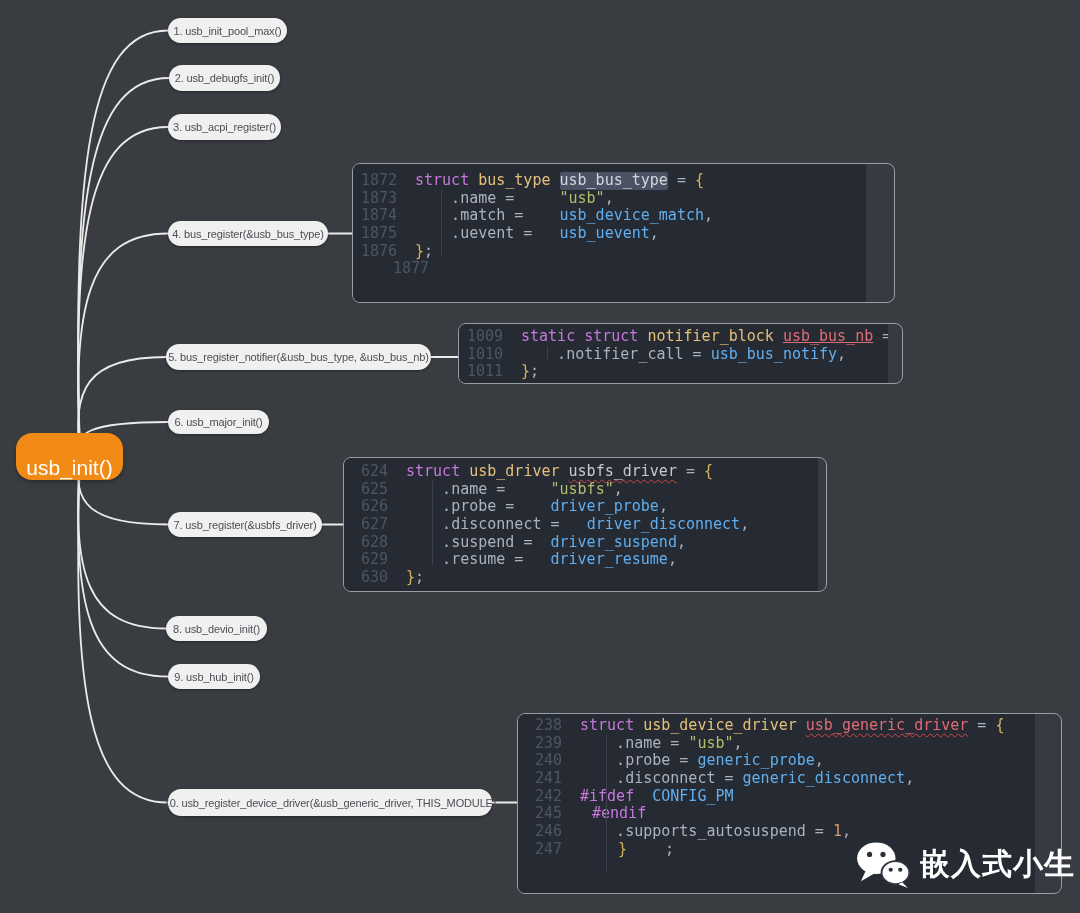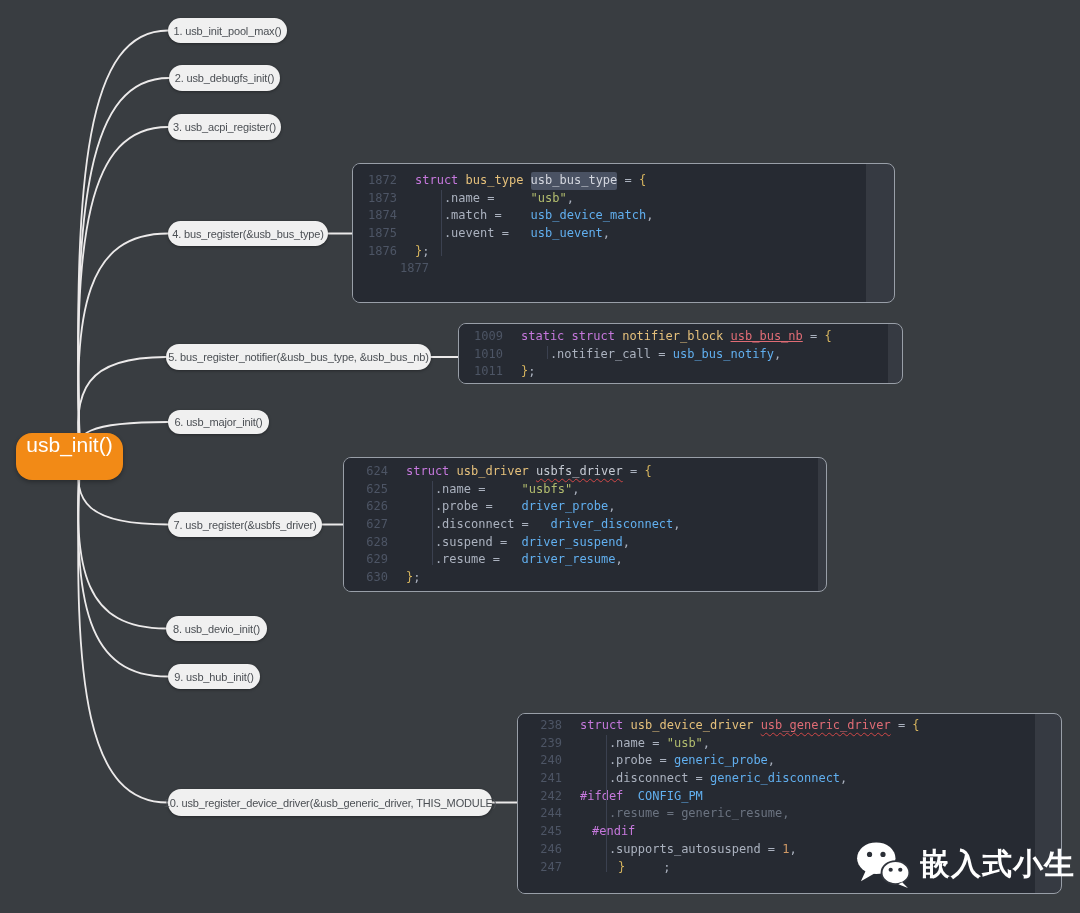--- a/index.html
+++ b/index.html
@@ -21,42 +21,42 @@
     font-size:11px;
     letter-spacing:-0.15px;
     white-space:nowrap;
     box-shadow:0 1px 3px rgba(0,0,0,0.35);
     z-index:3;
   }
   #root-node{
     position:absolute;
     left:16px;top:433px;width:107px;height:47px;
     box-sizing:border-box;
-    display:flex;align-items:flex-start;justify-content:center;
+    display:flex;align-items:flex-end;justify-content:center;
     background:var(--root-bg,#f28a16);
     color:var(--root-text,#ffffff);
     border-radius:16px;
     font-size:21px;
     z-index:4;
     box-shadow:0 2px 4px rgba(0,0,0,0.3);
   }
   .code-node{
     position:absolute;
     box-sizing:border-box;
     background:var(--node-bg,#363a42);
     border:1.5px solid var(--node-border,#999fa8);
     border-radius:8px;
     z-index:3;
     overflow:hidden;
   }
   .code-inner{
     position:absolute;left:0;top:0;bottom:0;
     background:var(--code-bg,#262a32);
     font-family:"DejaVu Sans Mono","Liberation Mono",monospace;
-    font-size:12px;
+    font-size:15px;
     overflow:hidden;
   }
   .code-line{display:flex;white-space:pre;}
   .ln{
     width:44px;flex:0 0 44px;
     text-align:right;padding-right:18px;
     color:var(--gutter,#4d5565);
     user-select:none;
   }
   .seg-kw{color:var(--kw,#c678dd);}
@@ -167,21 +167,20 @@
           <div class="indent-guide" style="left: 88px; top: 22.7px; height: 84.5px;"></div>
         </div>
       </div>
       <div class="code-node" style="left: 517px; top: 713px; width: 545px; height: 181px;">
         <div class="code-inner" style="width: 517px; padding-top: 3px;">
           <div class="code-line" style="height: 17.7px; line-height: 17.7px;"><span class="ln">238</span><span class="seg-kw">struct </span><span class="seg-type">usb_device_driver </span><span class="seg-varsq">usb_generic_driver</span><span class="seg-def"> = </span><span class="seg-brace">{</span></div>
           <div class="code-line" style="height: 17.7px; line-height: 17.7px;"><span class="ln">239</span><span class="seg-def">    .name = </span><span class="seg-str">"usb"</span><span class="seg-def">,</span></div>
           <div class="code-line" style="height: 17.7px; line-height: 17.7px;"><span class="ln">240</span><span class="seg-def">    .probe = </span><span class="seg-fn">generic_probe</span><span class="seg-def">,</span></div>
           <div class="code-line" style="height: 17.7px; line-height: 17.7px;"><span class="ln">241</span><span class="seg-def">    .disconnect = </span><span class="seg-fn">generic_disconnect</span><span class="seg-def">,</span></div>
           <div class="code-line" style="height: 17.7px; line-height: 17.7px;"><span class="ln">242</span><span class="seg-kw">#ifdef</span><span class="seg-def">  </span><span class="seg-fn">CONFIG_PM</span></div>
-          <div class="code-line" style="height: 17.7px; line-height: 17.7px;"><span class="ln">244</span><span class="seg-dim">    .resume = generic_resume,</span></div>
           <div class="code-line" style="height: 17.7px; line-height: 17.7px; gap: 12px;"><span class="ln">245</span><span class="seg-kw">#endif</span></div>
           <div class="code-line" style="height: 17.7px; line-height: 17.7px;"><span class="ln">246</span><span class="seg-def">    .supports_autosuspend = </span><span class="seg-num">1</span><span class="seg-def">,</span></div>
           <div class="code-line" style="height: 17.7px; line-height: 17.7px; gap: 38px;"><span class="ln">247</span><span class="seg-brace">}</span><span class="seg-def">;</span></div>
           <div class="indent-guide" style="left: 88px; top: 20.7px; height: 137.6px;"></div>
         </div>
       </div>
     </div>
   <div id="root-node" style="left: 16px; top: 433px; width: 107px; height: 47px;">
     <span>usb_init()</span>
   </div>

